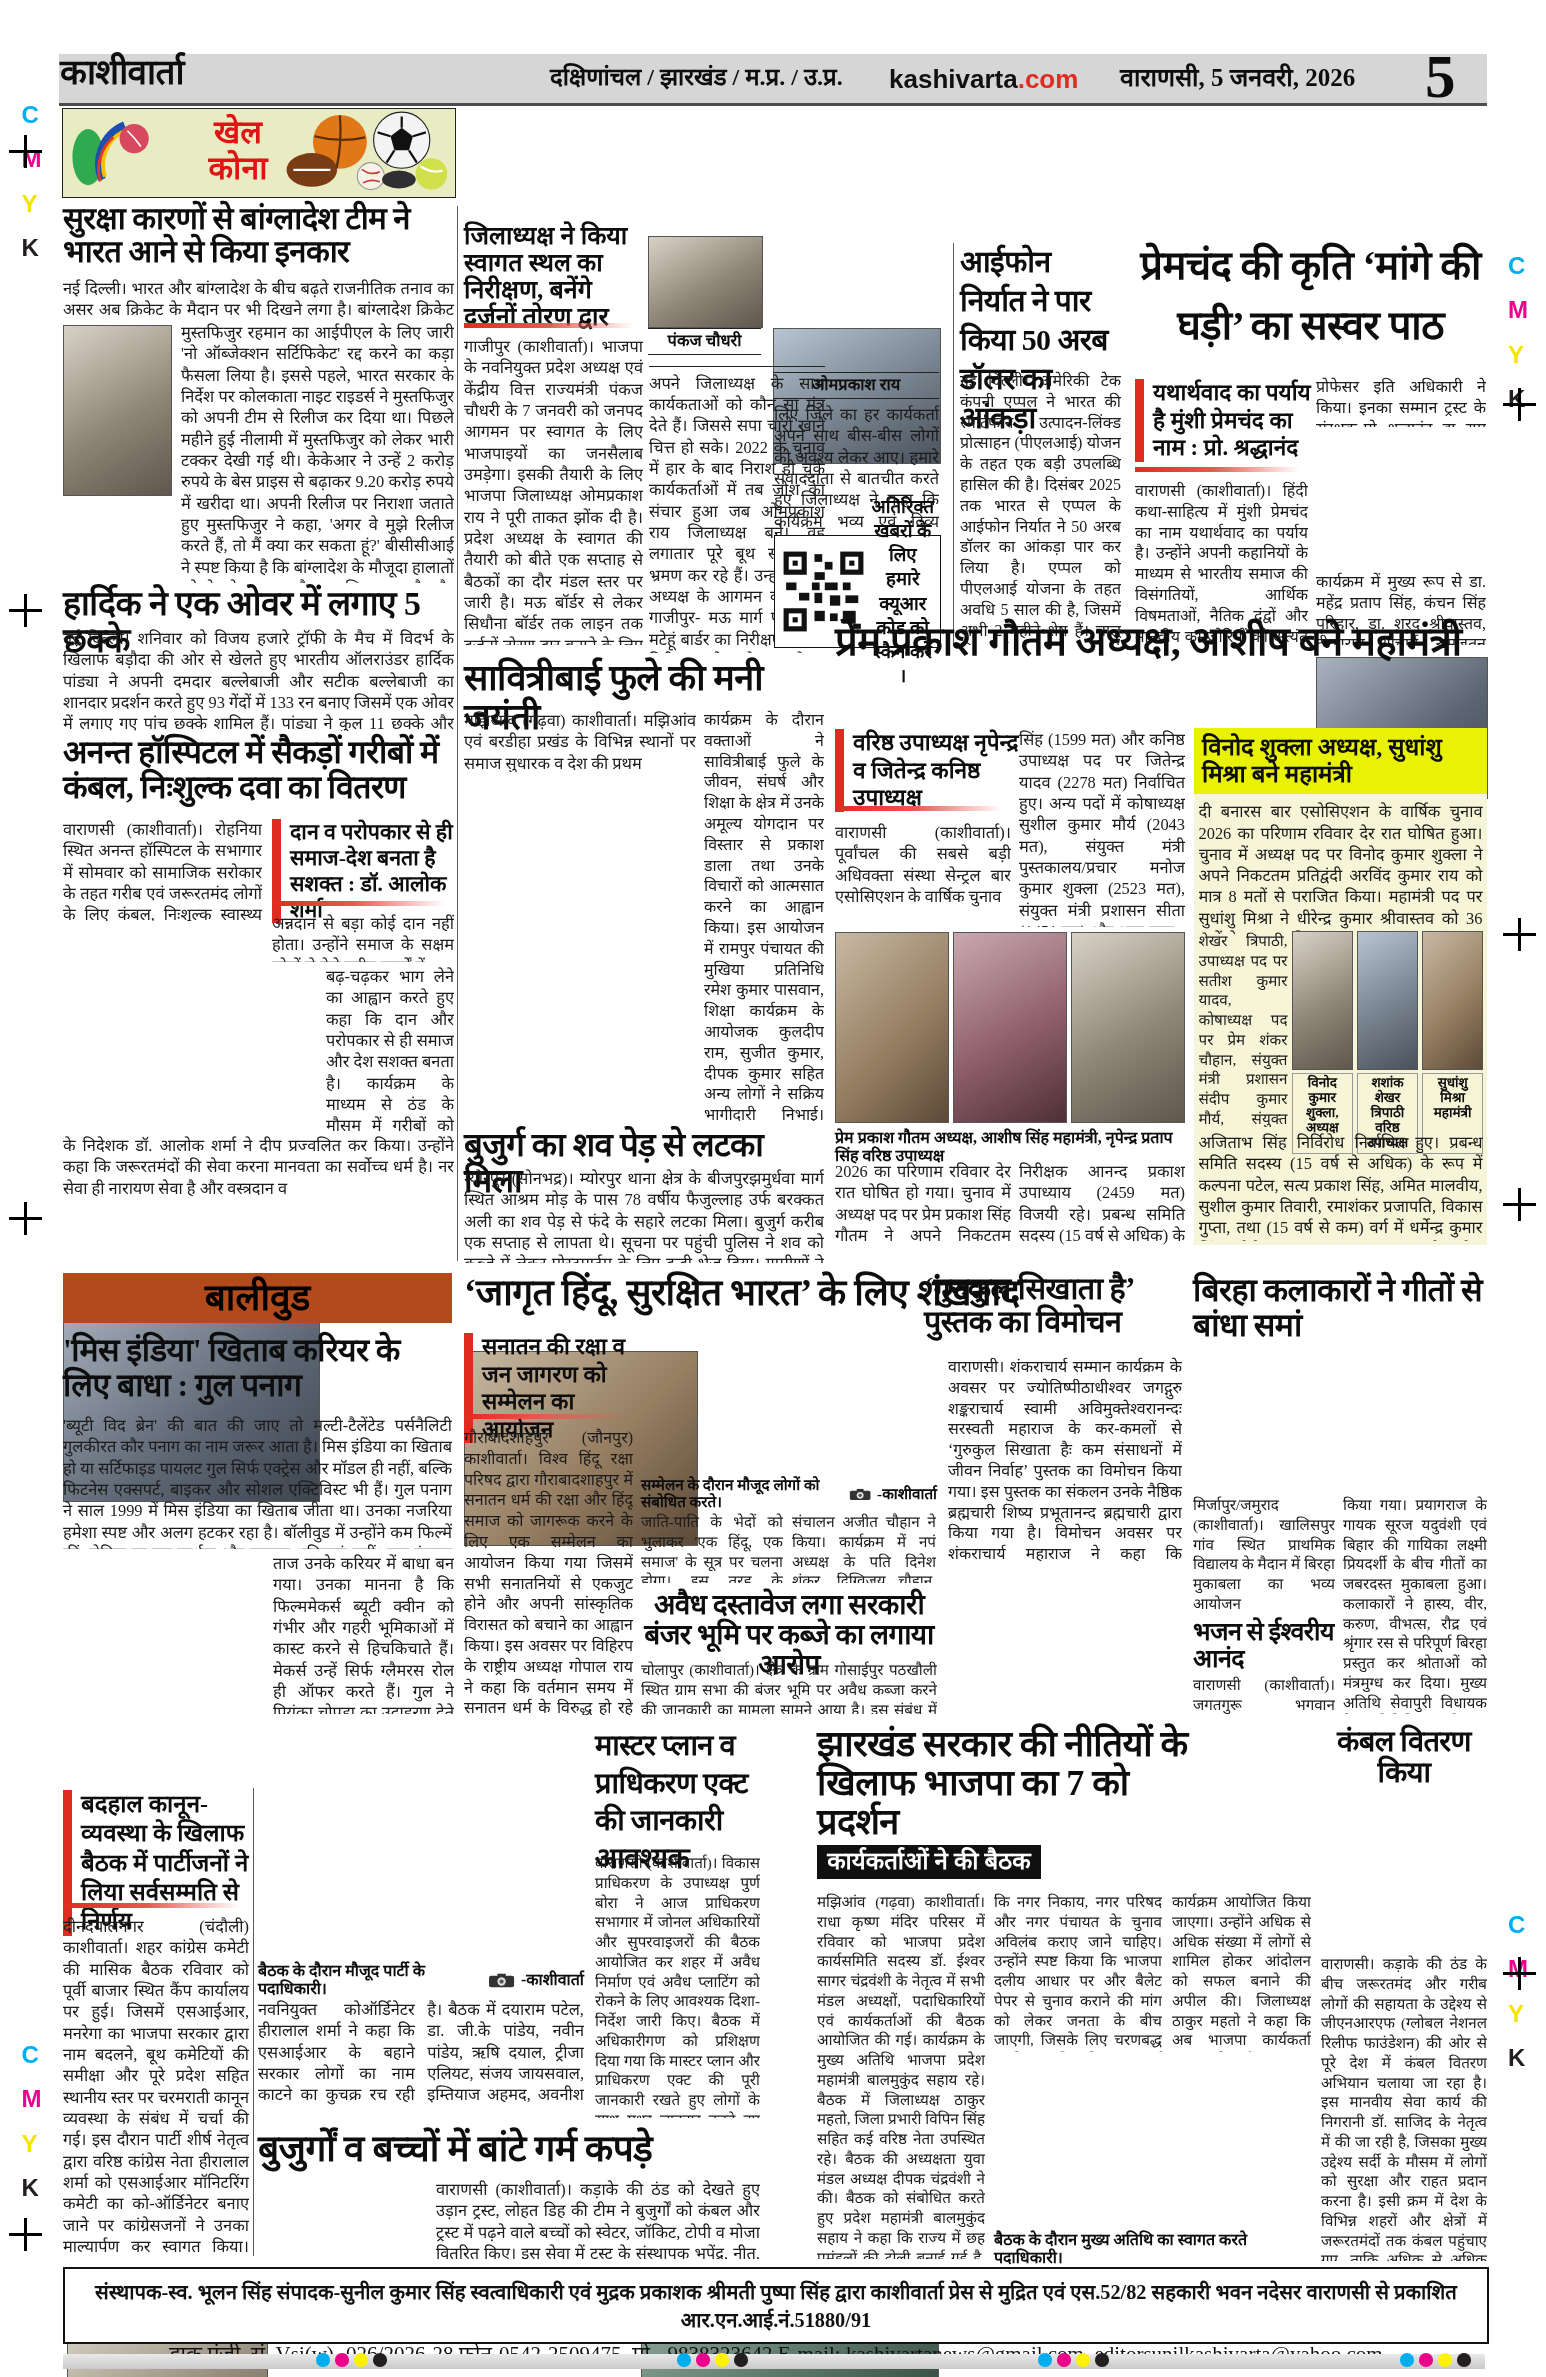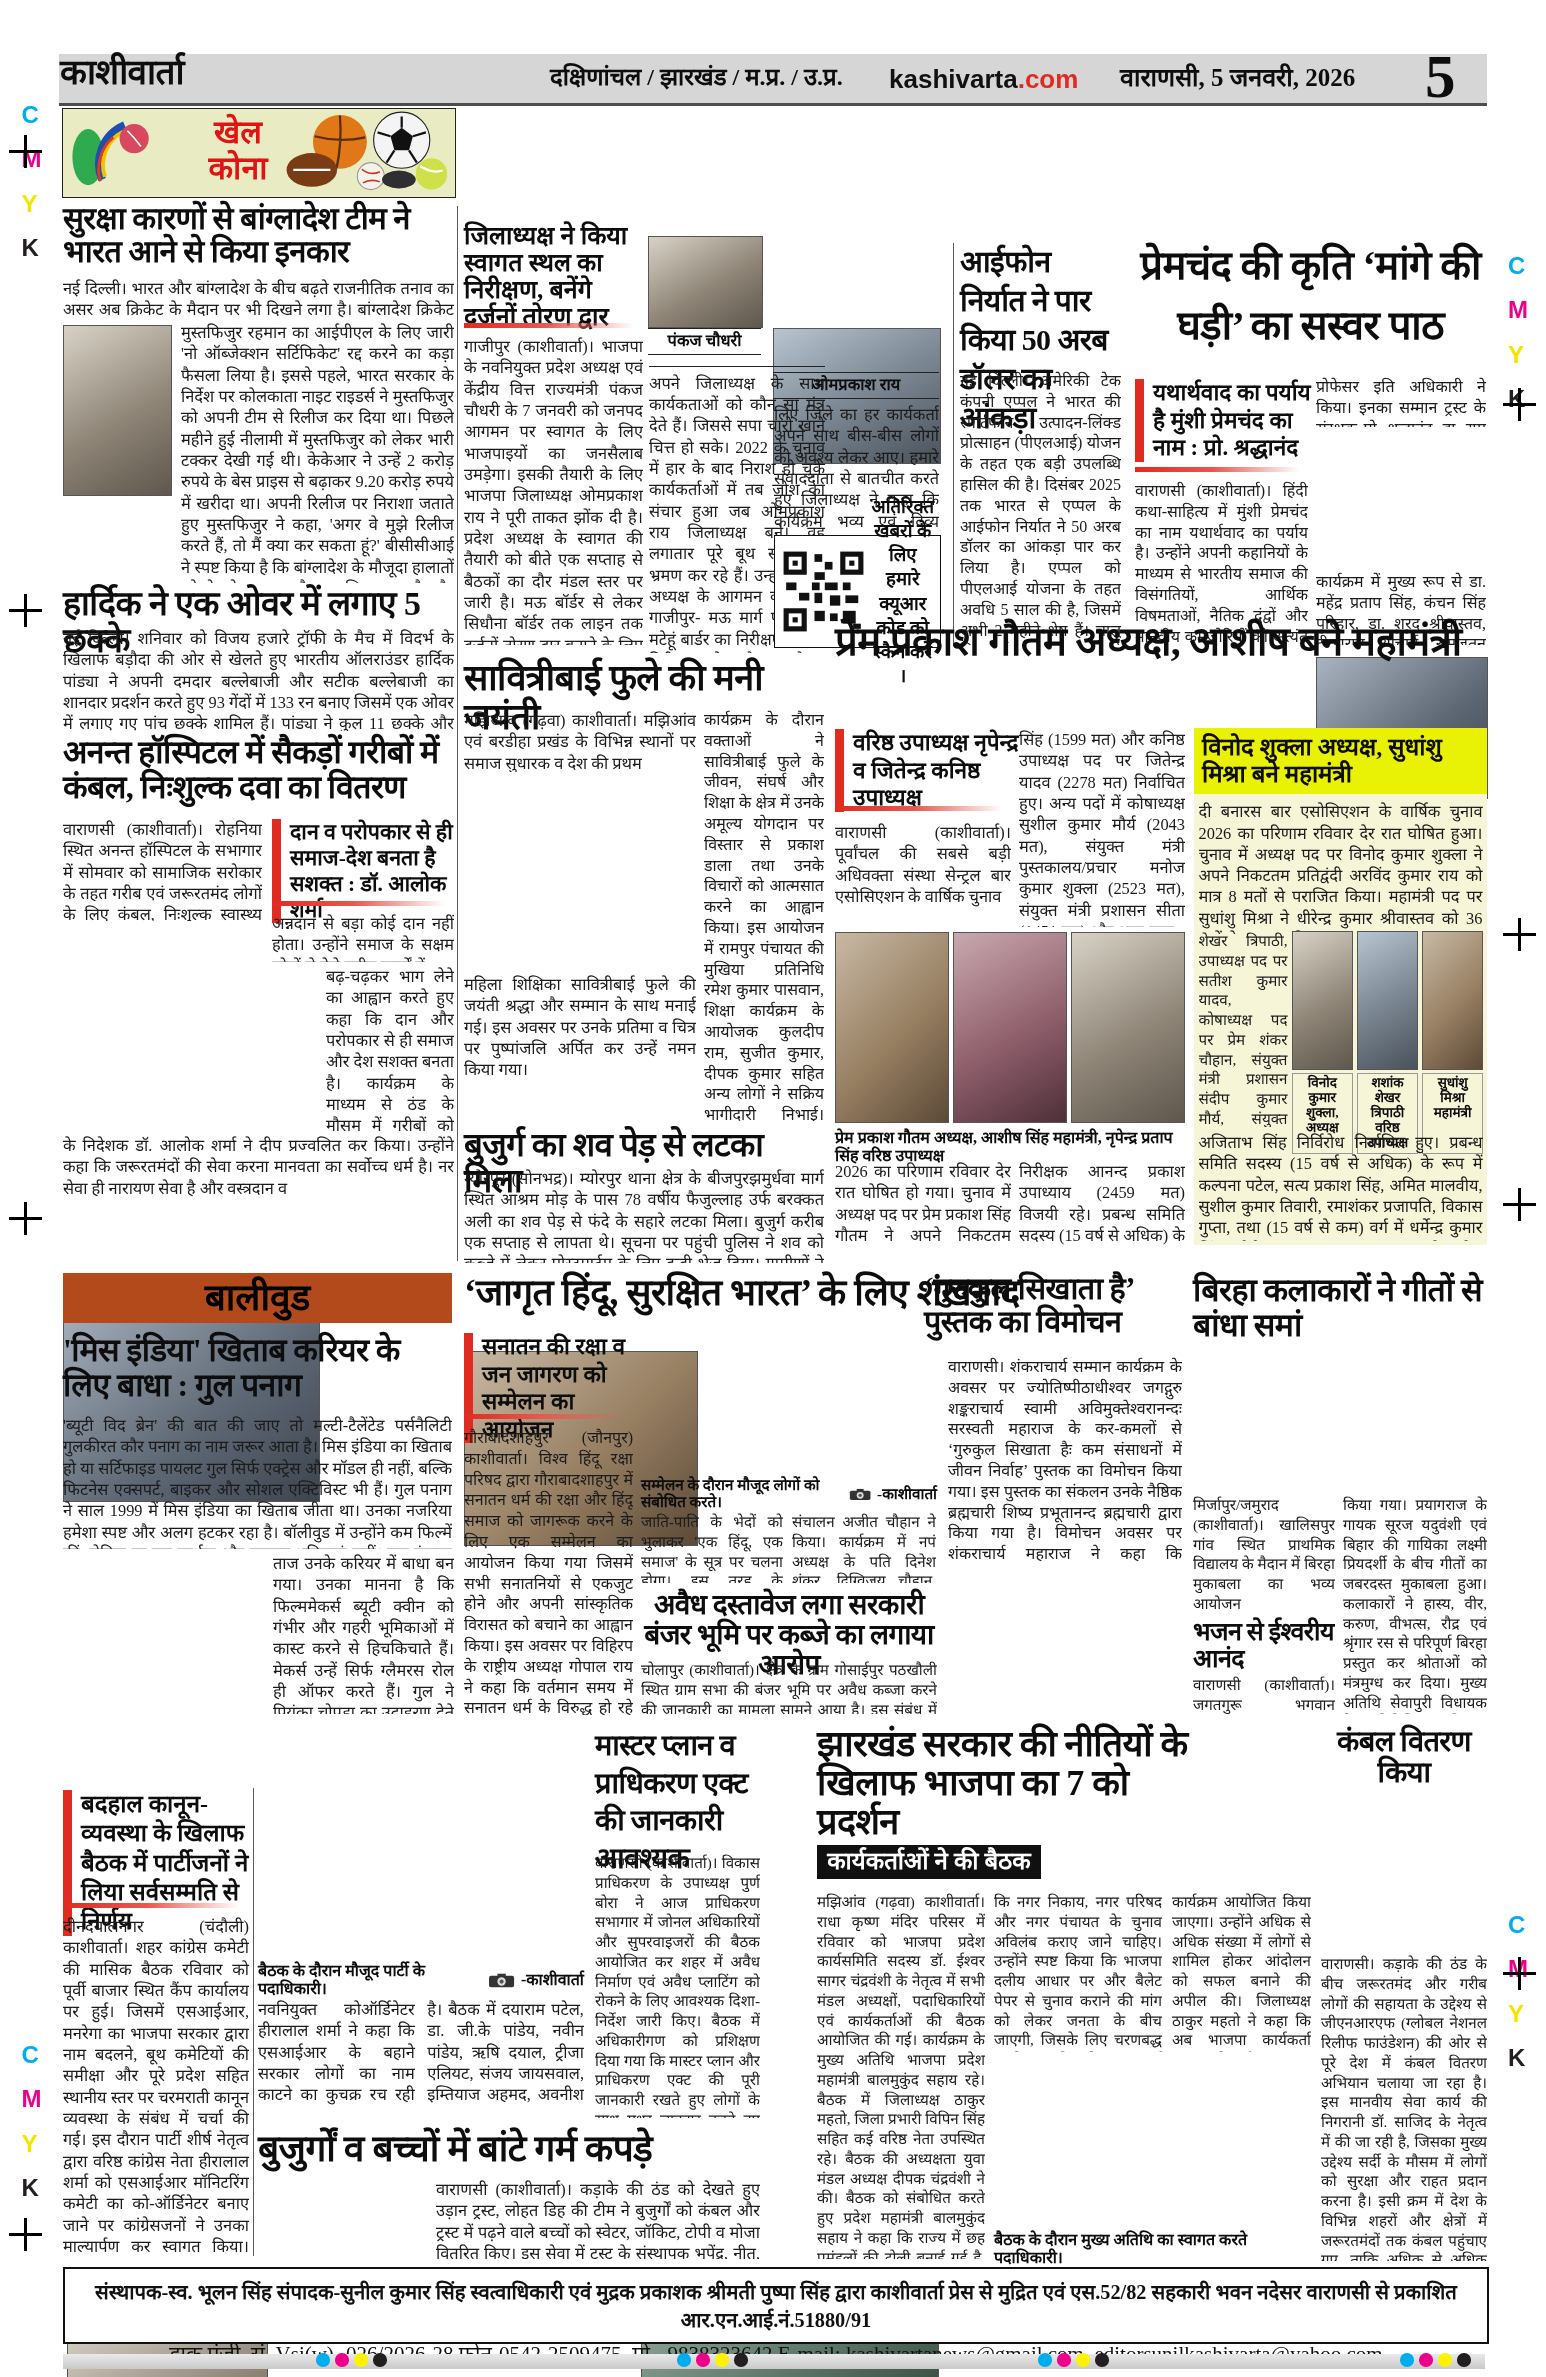--- a/index.html
+++ b/index.html
@@ -200,21 +200,20 @@
   <div class="abs sub-red" style="left:272px;top:819px;width:169px;font-size:21.4px;">दान व परोपकार से ही समाज-देश बनता है सशक्त : डॉ. आलोक शर्मा</div>
   <div class="abs redrule" style="left:272px;top:901px;width:182px;"></div>
   <div class="abs bt" style="left:272px;top:913px;width:182px;height:49px;">अन्नदान से बड़ा कोई दान नहीं होता। उन्होंने समाज के सक्षम लोगों से ऐसे पुनीत कार्यों में</div>
   <div class="ph gB abs" style="left:63px;top:925px;width:255px;height:205px;"></div>
   <div class="abs bt" style="left:326px;top:966px;width:128px;height:165px;">बढ़-चढ़कर भाग लेने का आह्वान करते हुए कहा कि दान और परोपकार से ही समाज और देश सशक्त बनता है। कार्यक्रम के माध्यम से ठंड के मौसम में गरीबों को राहत पहुंचाने के साथ-साथ उनके स्वास्थ्य की भी जांच की गई। इस अवसर पर डॉ. पीडी शर्मा, डॉ. चंदन कुमार, डॉ. नवीन, डॉ. सुधीर, सुधीर राय, डॉ. विनय दुबे, अभिषेक सिंह, मनोज कुमार, राकेश सिंह, नितेश यादव सहित हॉस्पिटल के समस्त चिकित्सक, कर्मचारी एवं स्टाफगण उपस्थित रहे।</div>
   <div class="abs bt" style="left:63px;top:1135px;width:391px;height:72px;">के निदेशक डॉ. आलोक शर्मा ने दीप प्रज्वलित कर किया। उन्होंने कहा कि जरूरतमंदों की सेवा करना मानवता का सर्वोच्च धर्म है। नर सेवा ही नारायण सेवा है और वस्त्रदान व</div>
 
   <div class="abs hl" style="left:464px;top:659px;width:359px;font-size:36px;">सावित्रीबाई फुले की मनी जयंती</div>
   <div class="abs bt" style="left:464px;top:710px;width:232px;height:62px;">मझिआंव (गढ़वा) काशीवार्ता। मझिआंव एवं बरडीहा प्रखंड के विभिन्न स्थानों पर समाज सुधारक व देश की प्रथम</div>
   <div class="ph gC abs" style="left:464px;top:774px;width:232px;height:193px;"></div>
-  <div class="abs bt" style="left:464px;top:974px;width:232px;height:147px;">महिला शिक्षिका सावित्रीबाई फुले की जयंती श्रद्धा और सम्मान के साथ मनाई गई। इस अवसर पर उनके प्रतिमा व चित्र पर पुष्पांजलि अर्पित कर उन्हें नमन किया गया।</div>
   <div class="abs bt" style="left:704px;top:710px;width:120px;height:411px;font-size:16px;">कार्यक्रम के दौरान वक्ताओं ने सावित्रीबाई फुले के जीवन, संघर्ष और शिक्षा के क्षेत्र में उनके अमूल्य योगदान पर विस्तार से प्रकाश डाला तथा उनके विचारों को आत्मसात करने का आह्वान किया। इस आयोजन में रामपुर पंचायत की मुखिया प्रतिनिधि रमेश कुमार पासवान, शिक्षा कार्यक्रम के आयोजक कुलदीप राम, सुजीत कुमार, दीपक कुमार सहित अन्य लोगों ने सक्रिय भागीदारी निभाई। वहीं इस मौके पर वार्ड सदस्य प्रतिनिधि राजेश्वर राम, धर्मेंद्र कुमार, साधु राम सहित बड़ी संख्या में महिला-पुरुष उपस्थित रहे। कार्यक्रम का उद्देश्य समाज में शिक्षा, समानता और महिला सशक्तिकरण के प्रति जागरूकता फैलाना है।</div>
 
   <div class="abs hl" style="left:464px;top:1128px;width:361px;font-size:33px;">बुजुर्ग का शव पेड़ से लटका मिला</div>
   <div class="abs bt" style="left:464px;top:1168px;width:360px;height:95px;">म्योरपुर (सोनभद्र)। म्योरपुर थाना क्षेत्र के बीजपुरझमुर्धवा मार्ग स्थित आश्रम मोड़ के पास 78 वर्षीय फैजुल्लाह उर्फ बरक्कत अली का शव पेड़ से फंदे के सहारे लटका मिला। बुजुर्ग करीब एक सप्ताह से लापता थे। सूचना पर पहुंची पुलिस ने शव को कब्जे में लेकर पोस्टमार्टम के लिए दुद्धी भेज दिया। ग्रामीणों ने हत्या की आशंका जताई है। पुलिस सभी पहलुओं की जांच कर रही है।</div>
 
   <div class="abs hl" style="left:835px;top:620px;width:652px;font-size:40px;">प्रेम प्रकाश गौतम अध्यक्ष, आशीष बने महामंत्री</div>
   <div class="abs sub-red" style="left:835px;top:729px;width:167px;font-size:22.6px;">वरिष्ठ उपाध्यक्ष नृपेन्द्र व जितेन्द्र कनिष्ठ उपाध्यक्ष</div>
   <div class="abs redrule" style="left:835px;top:806px;width:176px;"></div>
   <div class="abs bt" style="left:835px;top:822px;width:176px;height:105px;">वाराणसी (काशीवार्ता)। पूर्वांचल की सबसे बड़ी अधिवक्ता संस्था सेन्ट्रल बार एसोसिएशन के वार्षिक चुनाव</div>
   <div class="abs bt" style="left:1019px;top:729px;width:166px;height:198px;">सिंह (1599 मत) और कनिष्ठ उपाध्यक्ष पद पर जितेन्द्र यादव (2278 मत) निर्वाचित हुए। अन्य पदों में कोषाध्यक्ष सुशील कुमार मौर्य (2043 मत), संयुक्त मंत्री पुस्तकालय/प्रचार मनोज कुमार शुक्ला (2523 मत), संयुक्त मंत्री प्रशासन सीता (1451 मत) और आय-व्यय</div>

